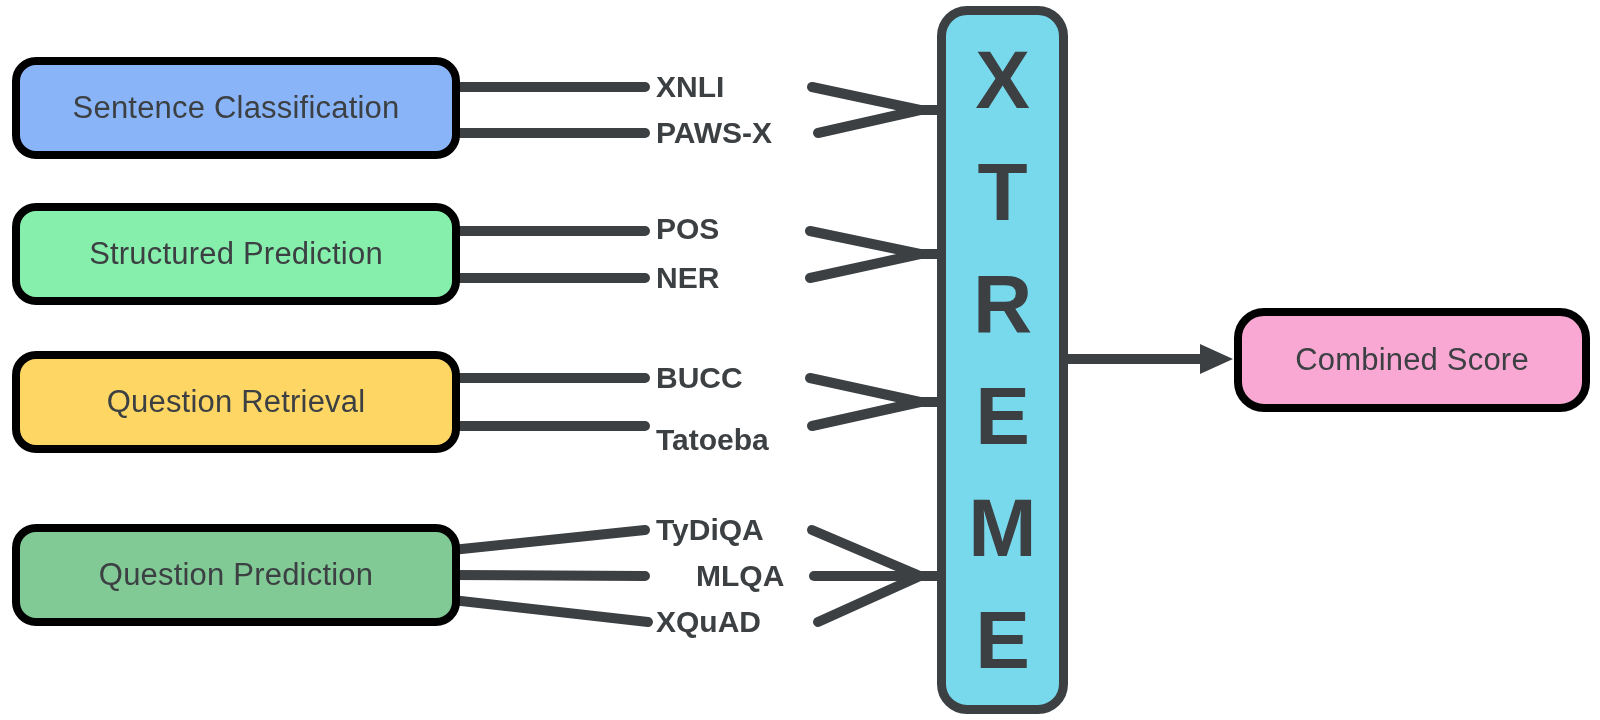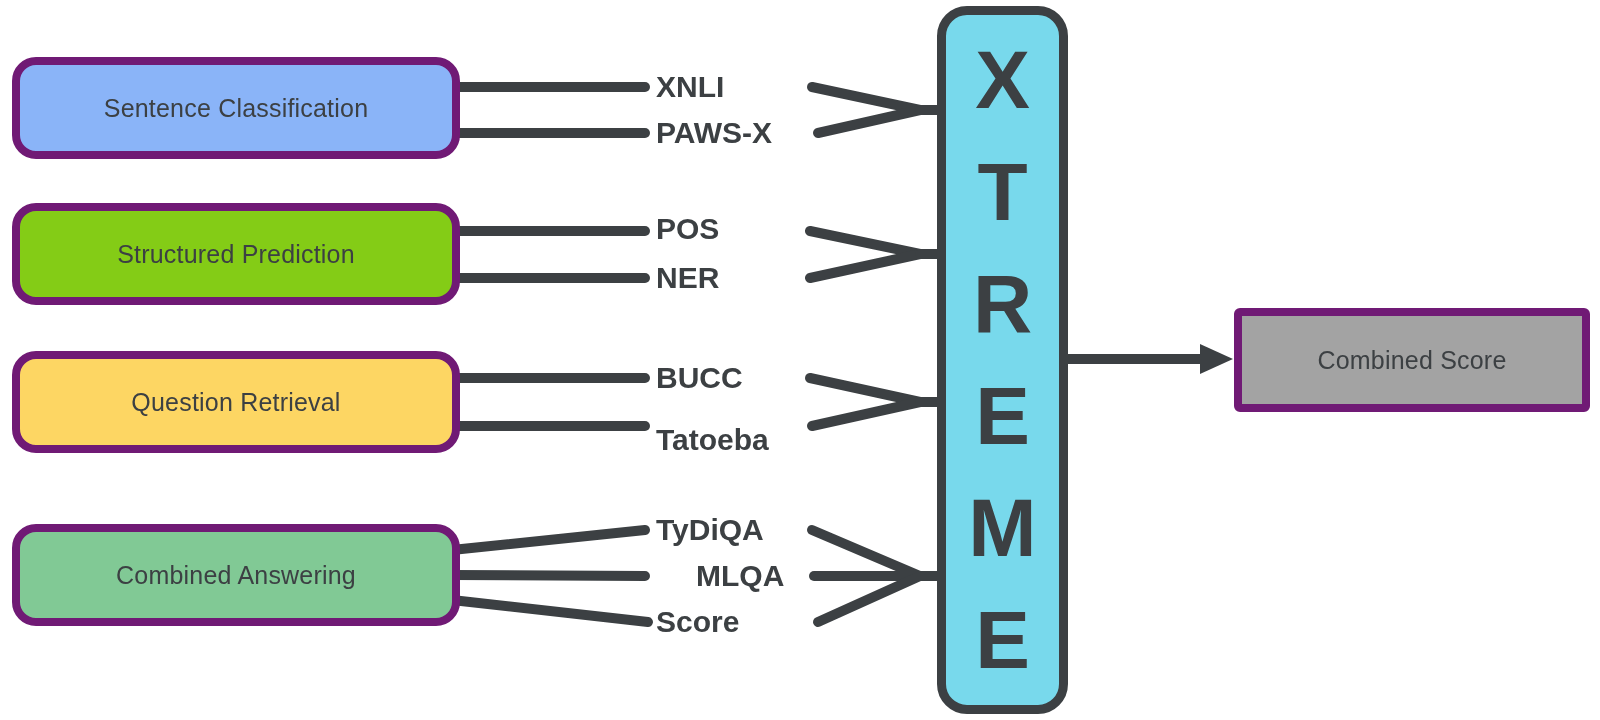--- a/index.html
+++ b/index.html
@@ -3,27 +3,27 @@
 <meta charset="utf-8">
 <style>
   html,body{margin:0;padding:0;background:#ffffff;}
   .canvas{
     position:relative;width:1600px;height:720px;background:#ffffff;overflow:hidden;
     font-family:"Liberation Sans",sans-serif;color:#3c4043;
   }
   .wires{position:absolute;left:0;top:0;width:1600px;height:720px;}
   .node{
     position:absolute;box-sizing:border-box;
-    border:8px solid #701a75;border-radius:24px;
+    border:8px solid #000000;border-radius:24px;
     display:flex;align-items:center;justify-content:center;
-    font-size:25px;font-weight:500;letter-spacing:0.2px;
+    font-size:31px;font-weight:500;letter-spacing:0.2px;
   }
   .cat{left:12px;width:448px;height:102px;}
   .cat-0{top:57px;background:#8ab4f8;}
-  .cat-1{top:203px;background:#84cc16;}
+  .cat-1{top:203px;background:#86efac;}
   .cat-2{top:351px;background:#fdd663;}
   .cat-3{top:524px;background:#81c995;}
   .task{
     position:absolute;left:656px;transform:translateY(-50%);
     font-size:30px;font-weight:700;white-space:nowrap;
   }
   .task-0{top:87px;}
   .task-1{top:133px;}
   .task-2{top:229px;}
   .task-3{top:278px;}
@@ -32,21 +32,21 @@
   .task-6{top:530px;}
   .task-7{top:576px;margin-left:40px;}
   .task-8{top:622px;}
   .xtreme{
     position:absolute;left:937px;top:6px;width:131px;height:708px;box-sizing:border-box;
     background:#78d9ec;border:9px solid #3c4043;border-radius:30px;
     display:flex;flex-direction:column;align-items:center;justify-content:space-between;
     padding:24px 0;
   }
   .xl{font-size:82px;font-weight:800;line-height:1;}
-  .combined{left:1234px;top:308px;width:356px;height:104px;background:#a3a3a3;border-radius:6px;}
+  .combined{left:1234px;top:308px;width:356px;height:104px;background:#f9a8d4;border-radius:30px;}
 </style>
 </head>
 <body>
 
 <div class="canvas">
 
   <svg class="wires" viewBox="0 0 1600 720" xmlns="http://www.w3.org/2000/svg">
     <g stroke="#3c4043" stroke-width="10" stroke-linecap="round" fill="none">
       <g>
         <line x1="450" y1="87" x2="645" y2="87"></line>
@@ -87,32 +87,32 @@
   <div class="node cat cat-0">
     <span>Sentence Classification</span>
   </div>
   <div class="node cat cat-1">
     <span>Structured Prediction</span>
   </div>
   <div class="node cat cat-2">
     <span>Question Retrieval</span>
   </div>
   <div class="node cat cat-3">
-    <span>Combined Answering</span>
+    <span>Question Prediction</span>
   </div>
 
   <div class="task task-0">XNLI</div>
   <div class="task task-1">PAWS-X</div>
   <div class="task task-2">POS</div>
   <div class="task task-3">NER</div>
   <div class="task task-4">BUCC</div>
   <div class="task task-5">Tatoeba</div>
   <div class="task task-6">TyDiQA</div>
   <div class="task task-7">MLQA</div>
-  <div class="task task-8">Score</div>
+  <div class="task task-8">XQuAD</div>
 
   <div class="xtreme">
     <span class="xl">X</span>
     <span class="xl">T</span>
     <span class="xl">R</span>
     <span class="xl">E</span>
     <span class="xl">M</span>
     <span class="xl">E</span>
   </div>
 

